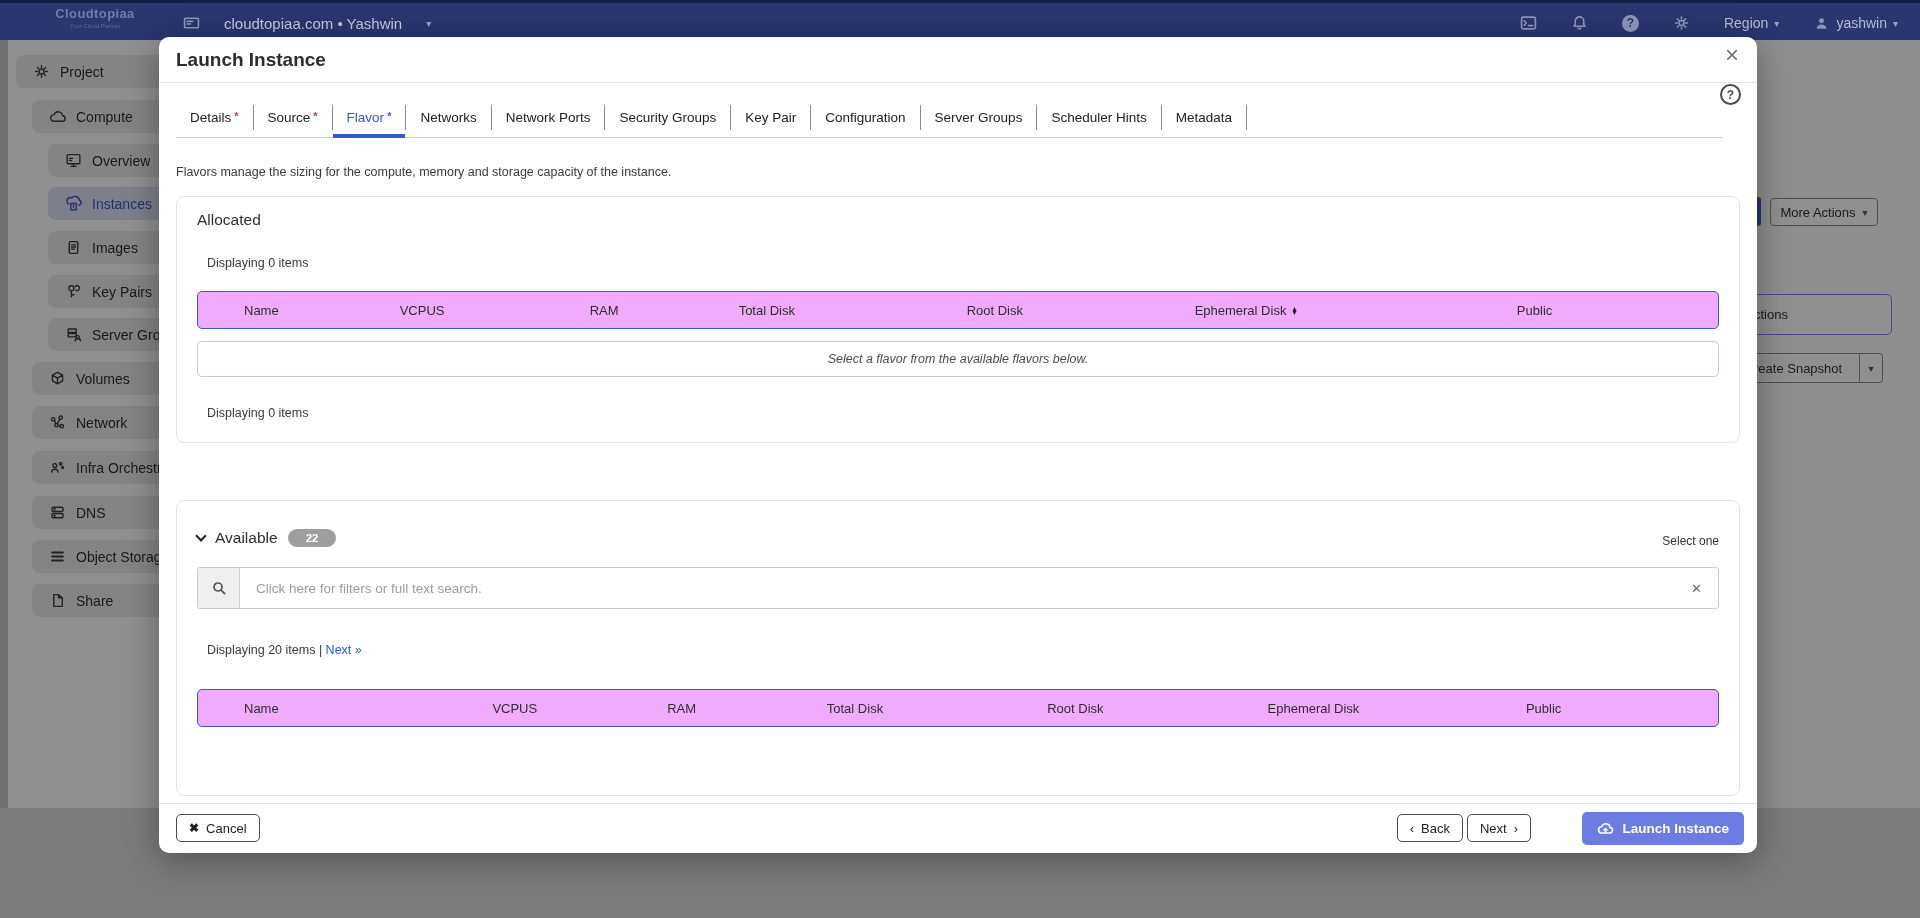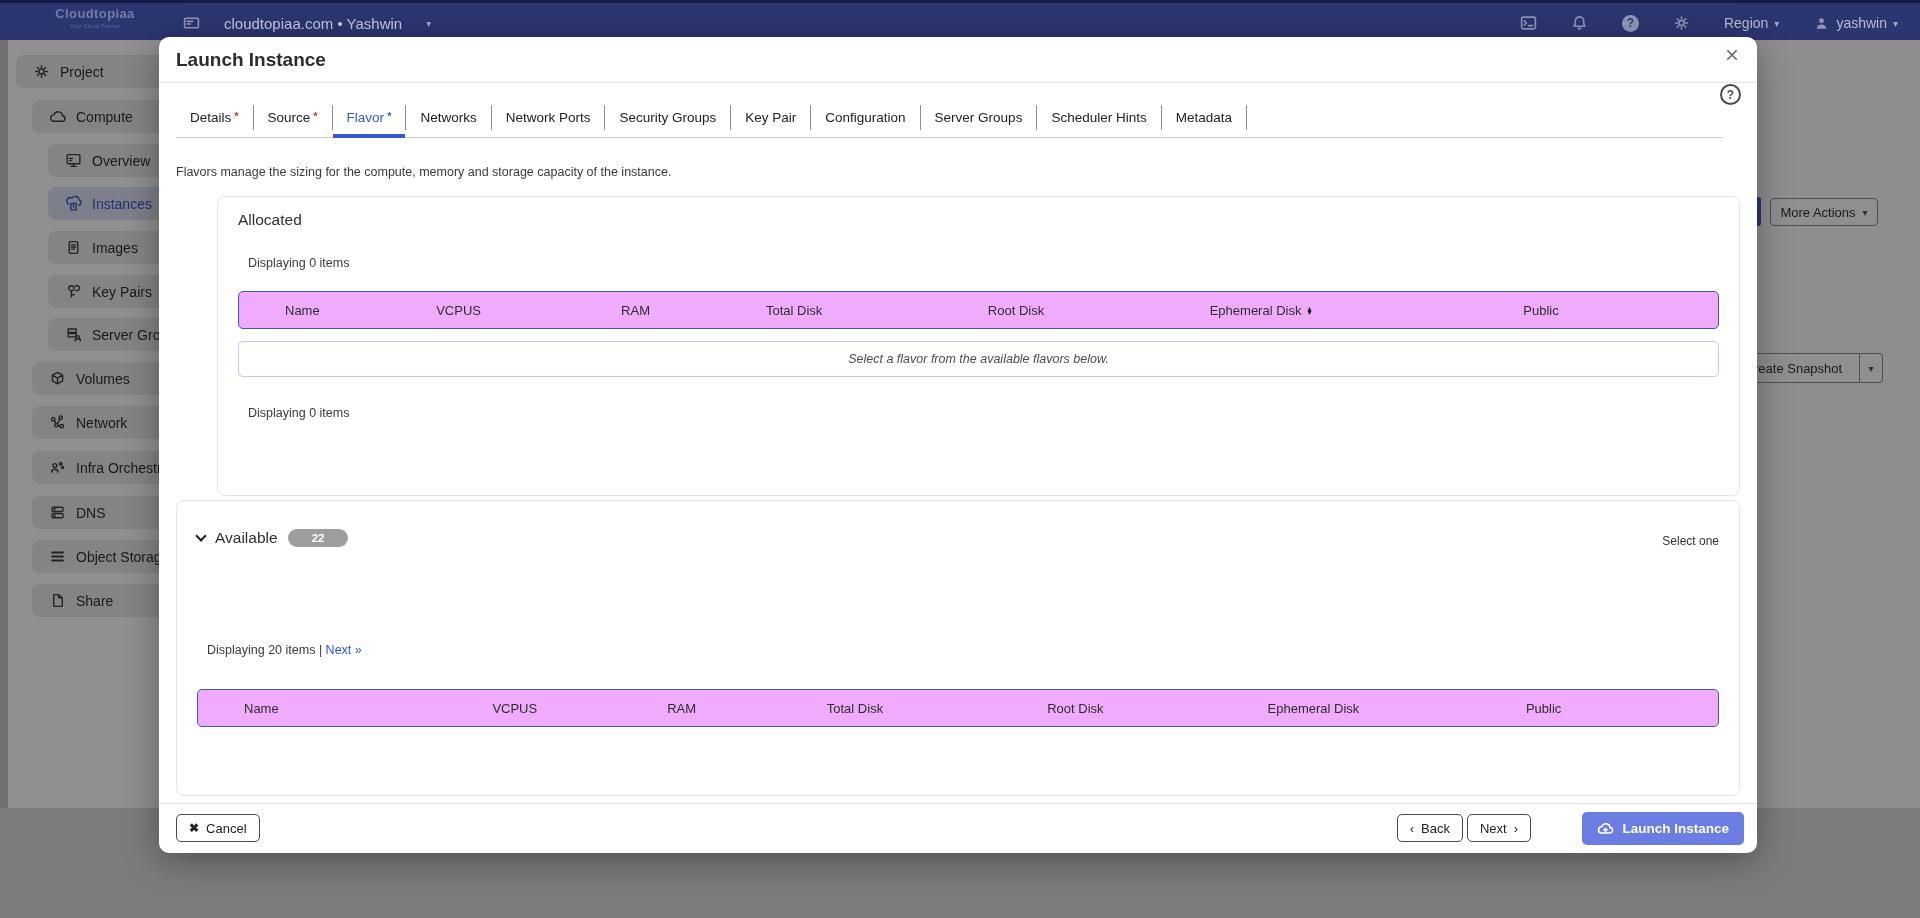--- a/index.html
+++ b/index.html
@@ -69,21 +69,21 @@
   .tabs{position:absolute;left:17px;right:34px;top:68px;display:flex;border-bottom:1px solid #cfcfcf;padding-bottom:7px;}
   .tab{position:relative;padding:5px 14px;font-size:13.5px;color:#222;border-right:1px solid #8d8d8d;cursor:pointer;white-space:nowrap;}
   .tab .req{font-size:11px;font-weight:bold;color:#c13b2a;vertical-align:top;margin-left:3px;}
   .tab.active{color:#3657d0;}
   .tab.active .req{color:#3657d0;}
   .tab.active::after{content:"";position:absolute;left:0;right:0;bottom:-8px;height:4px;background:#3657d0;}
 
   .m-desc{position:absolute;left:17px;top:128px;font-size:12.5px;color:#3a3a3a;}
 
   .panel{position:absolute;left:17px;right:17px;border:1px solid #e4e4e4;border-radius:8px;background:#fff;}
-  .panel1{top:159px;height:300px;margin-left:41px;}
+  .panel1{top:159px;height:247px;}
   .panel2{top:463px;height:296px;}
   .sec-title{font-size:15.5px;color:#2f2f2f;}
   .disp{font-size:12.5px;color:#3a3a3a;}
 
   
   .thead{position:absolute;left:20px;right:20px;height:38px;background:#f0abfc;border:1.5px solid #3d56c5;
     border-radius:5px;display:grid;align-items:center;font-size:13px;color:#2e2e2e;}
   .grid-alloc{grid-template-columns:10.9% 12.5% 9.8% 15% 15% 21.2% 15.6%;}
   .grid-avail{grid-template-columns:17% 11.5% 10.5% 14.5% 14.5% 17% 15%;}
   .thead .c1{padding-left:46px;}
@@ -95,21 +95,21 @@
     display:grid;align-items:center;font-size:12.5px;color:#333;background:#fff;}
   .drow .c1{padding-left:14px;display:flex;align-items:center;gap:12px;}
   .chev{width:8px;height:8px;border-right:2.4px solid #222;border-bottom:2.4px solid #222;display:inline-block;}
   .chev-right{transform:rotate(-45deg);}
   .chev-down{transform:rotate(45deg);}
   .row-up-btn{position:absolute;right:12px;top:5px;width:33px;height:31px;border:1.5px solid #4a4a4a;border-radius:5px;
     background:#fff;font-size:16px;font-weight:bold;color:#222;display:flex;align-items:center;justify-content:center;cursor:pointer;}
 
   
   .avail-head{position:absolute;left:20px;top:28px;right:20px;display:flex;align-items:center;gap:10px;}
-  .badge{background:#9e9e9e;color:#fff;font-size:11.5px;font-weight:bold;border-radius:10px;padding:3px 24px;}
+  .badge{background:#9e9e9e;color:#fff;font-size:11.5px;font-weight:bold;border-radius:10px;padding:3px 18px;}
   .select-one{position:absolute;right:20px;top:33px;font-size:12px;color:#333;margin-left:40px;}
 
   
   .search{position:absolute;left:20px;right:20px;top:66px;height:42px;border:1px solid #c9c9c9;border-radius:3px;
     display:flex;align-items:stretch;background:#fff;}
   .search-ico-seg{width:42px;background:#efefef;border-right:1px solid #cfcfcf;display:flex;align-items:center;justify-content:center;color:#555;}
   .search-ico-seg svg{fill:none;stroke:currentColor;stroke-width:1.7;stroke-linecap:round;}
   .search input{flex:1;border:none;outline:none;font-size:13.5px;color:#333;padding:0 16px;font-family:inherit;background:transparent;}
   .search input::placeholder{color:#9b9b9b;}
   .search-clear{display:flex;align-items:center;padding-right:16px;color:#666;font-size:13px;cursor:pointer;}
@@ -313,20 +313,23 @@
         </span>
       <span class="s-label">Share</span>
     </div>
   </div>
 
   <div class="bg-blue-sliver"></div>
   <button class="bg-btn bg-more">
     <span>More Actions</span>
     <span class="caret" style="color:#555">▾</span>
   </button>
+  <div class="bg-actions-box">
+    <span>ctions</span>
+  </div>
   <button class="bg-btn bg-snap">
     <span>reate Snapshot</span>
   </button>
   <button class="bg-btn bg-snap-caret">
     <span class="caret" style="color:#555">▾</span>
   </button>
 
   <div class="bottom-strip"></div>
 
   <div class="overlay"></div>
@@ -381,20 +384,30 @@
     </div>
 
     <div class="panel panel2">
       <div class="avail-head">
         <span class="chev chev-down" style="margin-top:-4px"></span>
         <span class="sec-title">Available</span>
         <span class="badge">22</span>
       </div>
       <div class="select-one">Select one</div>
 
+      <div class="search">
+        <span class="search-ico-seg">
+          <svg width="16" height="16" viewBox="0 0 16 16">
+              <circle cx="7" cy="7" r="4"></circle>
+              <path d="M10 10l3.6 3.6"></path>
+            </svg>
+        </span>
+        <input type="text" placeholder="Click here for filters or full text search." style="">
+        <span class="search-clear">✕</span>
+      </div>
 
       <div class="pager">
         <span>Displaying 20 items</span>
         <span>|</span>
         <a class="link">Next »</a>
       </div>
 
       <div class="thead grid-avail" style="top:188px">
         <span class="c1">Name</span>
         <span class="c2">VCPUS</span>

